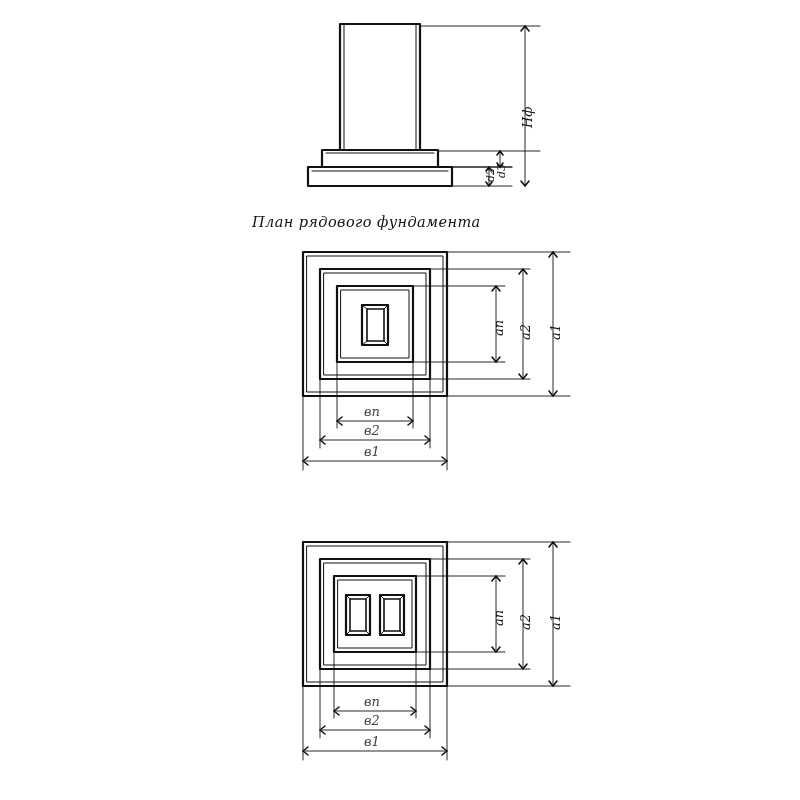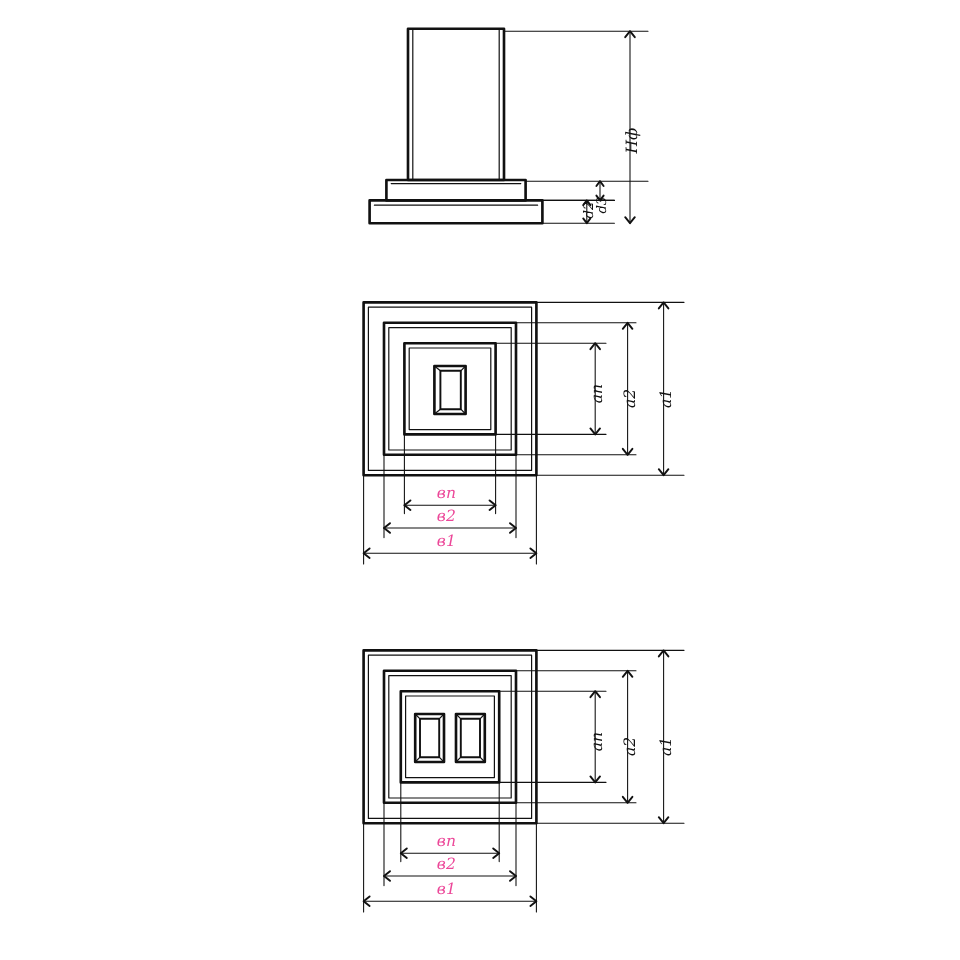--- a/index.html
+++ b/index.html
@@ -22,21 +22,21 @@
     font-size: 14.5px;
     color: #111111;
     letter-spacing: 0.4px;
     white-space: nowrap;
   }
   .lbl {
     position: absolute;
     font-family: "DejaVu Serif", serif;
     font-style: italic;
     font-size: 13px;
-    color: #ec4899;
+    color: #404040;
     white-space: nowrap;
   }
   .vlbl {
     position: absolute;
     font-family: "DejaVu Serif", serif;
     font-style: italic;
     font-size: 13px;
     color: #111111;
     white-space: nowrap;
     transform-origin: left top;
@@ -229,20 +229,21 @@
       <path class="ln med" d="M339 707 L334 711 L339 715"></path>
       <path class="ln med" d="M411 707 L416 711 L411 715"></path>
     </g>
 
   </svg>
 
   <div class="vlbl" style="left:520px; top:128px;">Hф</div>
   <div class="vlbl" style="left:495px; top:178px; font-size:11px;"><span>d3</span></div>
   <div class="vlbl" style="left:484px; top:182px; font-size:11px;"><span>d2</span></div>
 
+  <div class="title" style="left:252px; top:214px;">План  рядового фундамента</div>
 
   <div class="vlbl" style="left:491px; top:336px;">aп</div>
   <div class="vlbl" style="left:518px; top:340px;">a2</div>
   <div class="vlbl" style="left:548px; top:340px;">a1</div>
 
   <div class="lbl" style="left:364px; top:404px;">вп</div>
   <div class="lbl" style="left:364px; top:423px;">в2</div>
   <div class="lbl" style="left:364px; top:444px;">в1</div>
 
 

